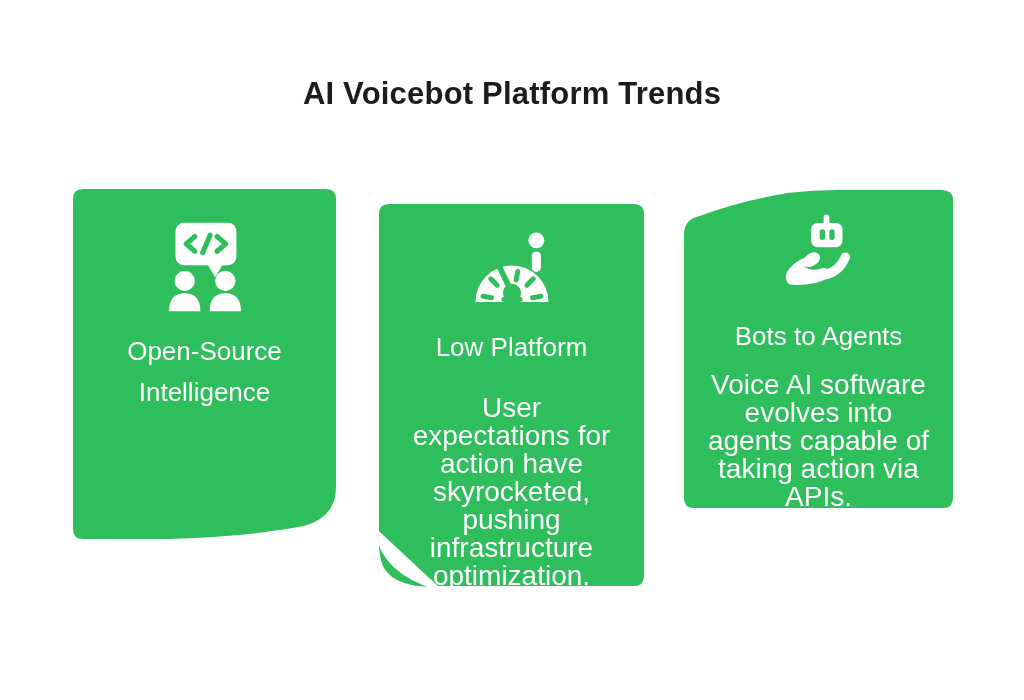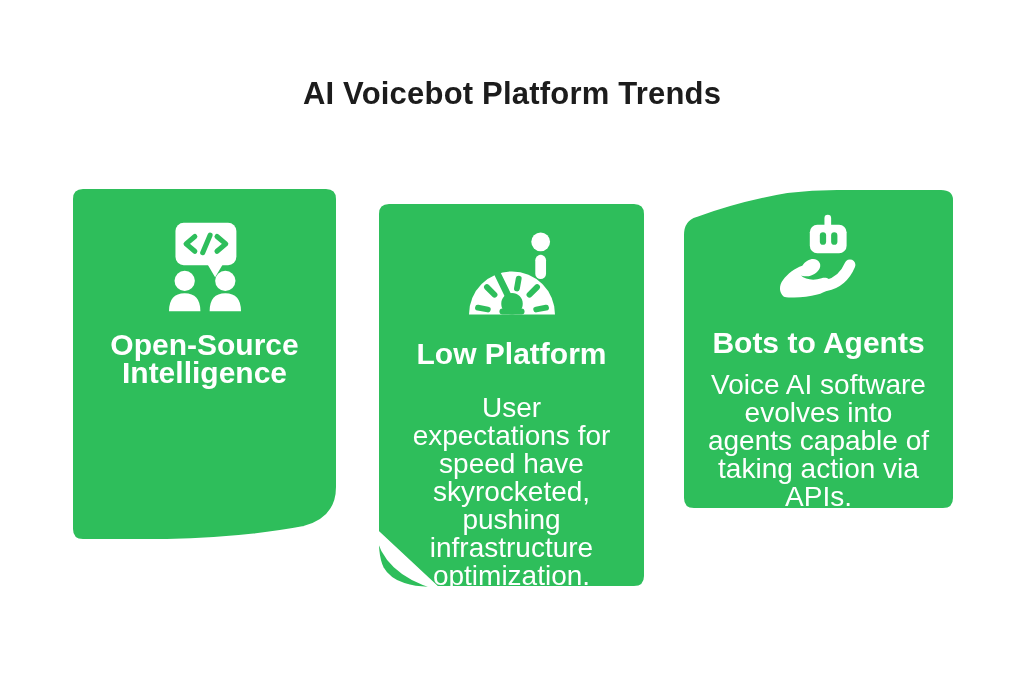--- a/index.html
+++ b/index.html
@@ -40,23 +40,23 @@
     inset:0;
     display:flex;
     flex-direction:column;
     align-items:center;
     text-align:center;
     color:var(--card-text);
     z-index:1;
   }
   .card-icon{display:block;}
   .card-title{
-    font-size:30px;
-    font-weight:700;
-    line-height:28px;
+    font-size:26px;
+    font-weight:400;
+    line-height:41px;
   }
   .card-body{
     font-size:28px;
     line-height:28px;
     font-weight:400;
   }
   
   #card-1{left:69px;top:187px;width:271px;height:358px;}
   #card-1 .card-icon{width:96px;height:92px;margin-top:34px;}
   #card-1 .card-title{margin-top:18px;max-width:220px;}
@@ -121,21 +121,21 @@
         <path d="M25 86.5 L14 84.5"></path>
         <path d="M32.5 70 L24 61.5"></path>
         <path d="M57.5 63 L59.5 52"></path>
         <path d="M71.5 70 L80 61.5"></path>
         <path d="M79 86.5 L90 84.5"></path>
       </g>
       <path d="M52 80 L36 47" stroke="var(--green)" stroke-width="7.5" stroke-linecap="round" fill="none"></path>
       <circle cx="52" cy="80" r="12" fill="var(--green)"></circle>
     </svg>
     <div class="card-title">Low Platform</div>
-    <div class="card-body">User expectations for speed have skyrocketed, pushing infrastructure optimization.</div>
+    <div class="card-body">User expectations for action have skyrocketed, pushing infrastructure optimization.</div>
   </div>
 </div>
 
 <div class="card" id="card-3">
   <svg class="card-sheet" width="293" height="340" viewBox="0 0 293 340">
 
     <path d="M16 34 Q48 2 115 4 Q70 12 28 40 Q18 46 16 34 Z" fill="#ffffff"></path>
 
     <path d="M10 56 Q10 40 24 36 Q68 20 115 12 Q140 9 165 9 L269 9 Q283 9 283 21 V319 Q283 331 271 331 H22 Q10 331 10 319 Z" fill="var(--green)" stroke="#ffffff" stroke-width="4" stroke-linejoin="round"></path>
   </svg>

